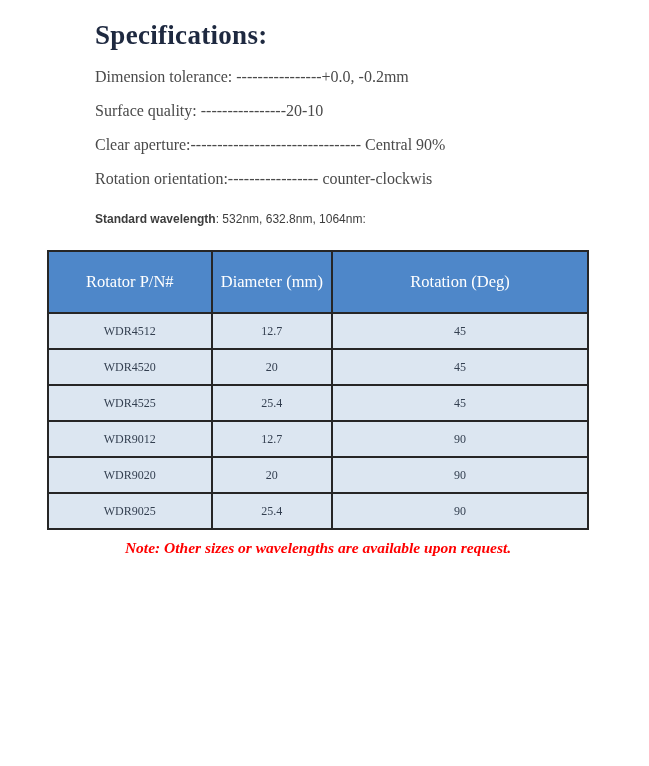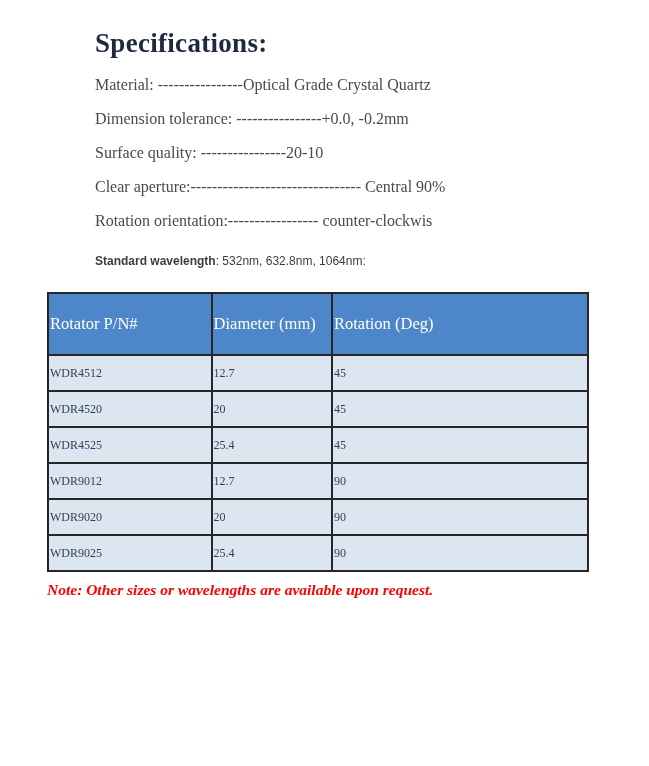--- a/index.html
+++ b/index.html
@@ -2,21 +2,21 @@
 <html style="--title-color: #1e2940; --header-bg: #4e87c9; --row-bg: #dce6f1; --note-red: #fe0000;"><head>
 <meta charset="utf-8">
 <style>
   html, body { margin: 0; padding: 0; background: #ffffff; }
   .page {
     position: relative;
     width: 603px;
     height: 766px;
     background: #fff;
     box-sizing: border-box;
-    padding-top: 28px;
+    padding-top: 20px;
     font-family: "Liberation Serif", serif;
     overflow: hidden;
   }
   .content { margin-left: 95px; margin-right: 30px; }
   .doc-title {
     font-family: "Liberation Serif", serif;
     font-size: 27px;
     font-weight: bold;
     color: var(--title-color, #1e2940);
     margin: 0 0 9px 0;
@@ -40,21 +40,21 @@
   .std-wavelength .bold { font-weight: bold; }
   .spec-table-wrap { margin-left: 47px; margin-top: 14px; width: 542px; }
   table.spec-table {
     border-collapse: collapse;
     table-layout: fixed;
     width: 542px;
     border: 2px solid #262626;
   }
   table.spec-table th, table.spec-table td {
     border: 2px solid #262626;
-    text-align: left;
+    text-align: center;
     vertical-align: middle;
     font-family: "Liberation Serif", serif;
     overflow: hidden;
   }
   table.spec-table th {
     background: var(--header-bg, #4e87c9);
     color: #ffffff;
     font-weight: normal;
     font-size: 16.5px;
     height: 58px;
@@ -65,35 +65,35 @@
     font-size: 12px;
     height: 32px;
   }
   .col-pn { width: 163px; }
   .col-dia { width: 120px; }
   .col-rot { width: 255px; }
   .note {
     margin-top: 9px;
     margin-left: 47px;
     width: 542px;
+    text-align: center;
     font-family: "Liberation Serif", serif;
     font-size: 15.5px;
     font-weight: bold;
     font-style: italic;
     color: var(--note-red, #fe0000);
   }
 </style>
 </head>
 <body>
 
 <div class="page">
   <div class="content">
     <h1 class="doc-title">Specifications:</h1>
     <div>
-        <div class="spec-line">Material: ----------------Optical Grade Crystal Quartz</div>
         <div class="spec-line">Dimension tolerance: ----------------+0.0, -0.2mm</div>
         <div class="spec-line">Surface quality: ----------------20-10</div>
         <div class="spec-line">Clear aperture:-------------------------------- Central 90%</div>
         <div class="spec-line">Rotation orientation:----------------- counter-clockwis</div>
       </div>
     <div class="std-wavelength"><span class="bold">Standard wavelength</span><span>: 532nm, 632.8nm, 1064nm:</span></div>
   </div>
 
   <div class="spec-table-wrap">
     <table class="spec-table">

